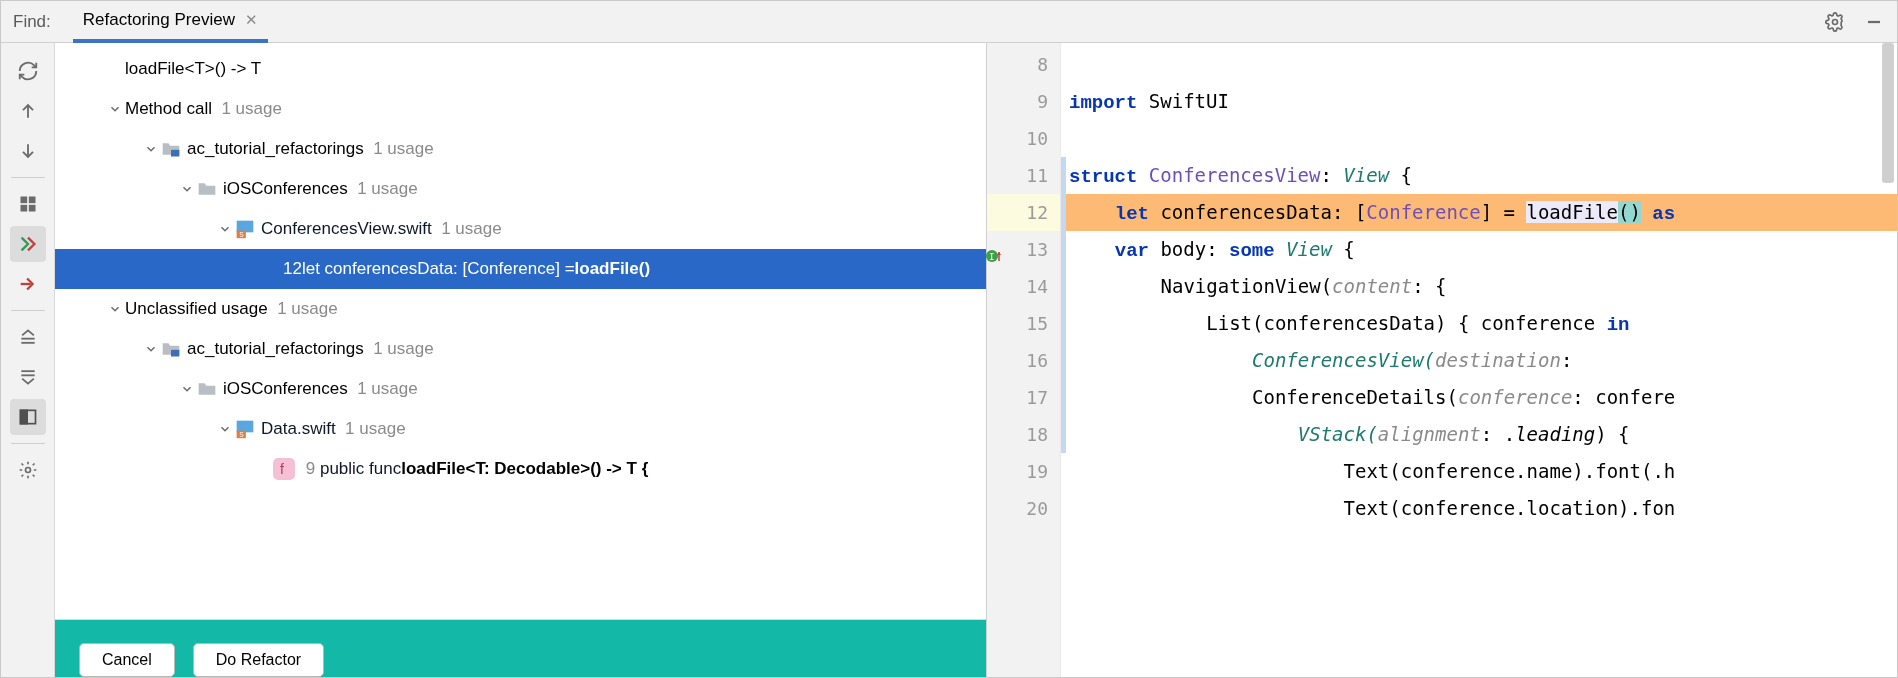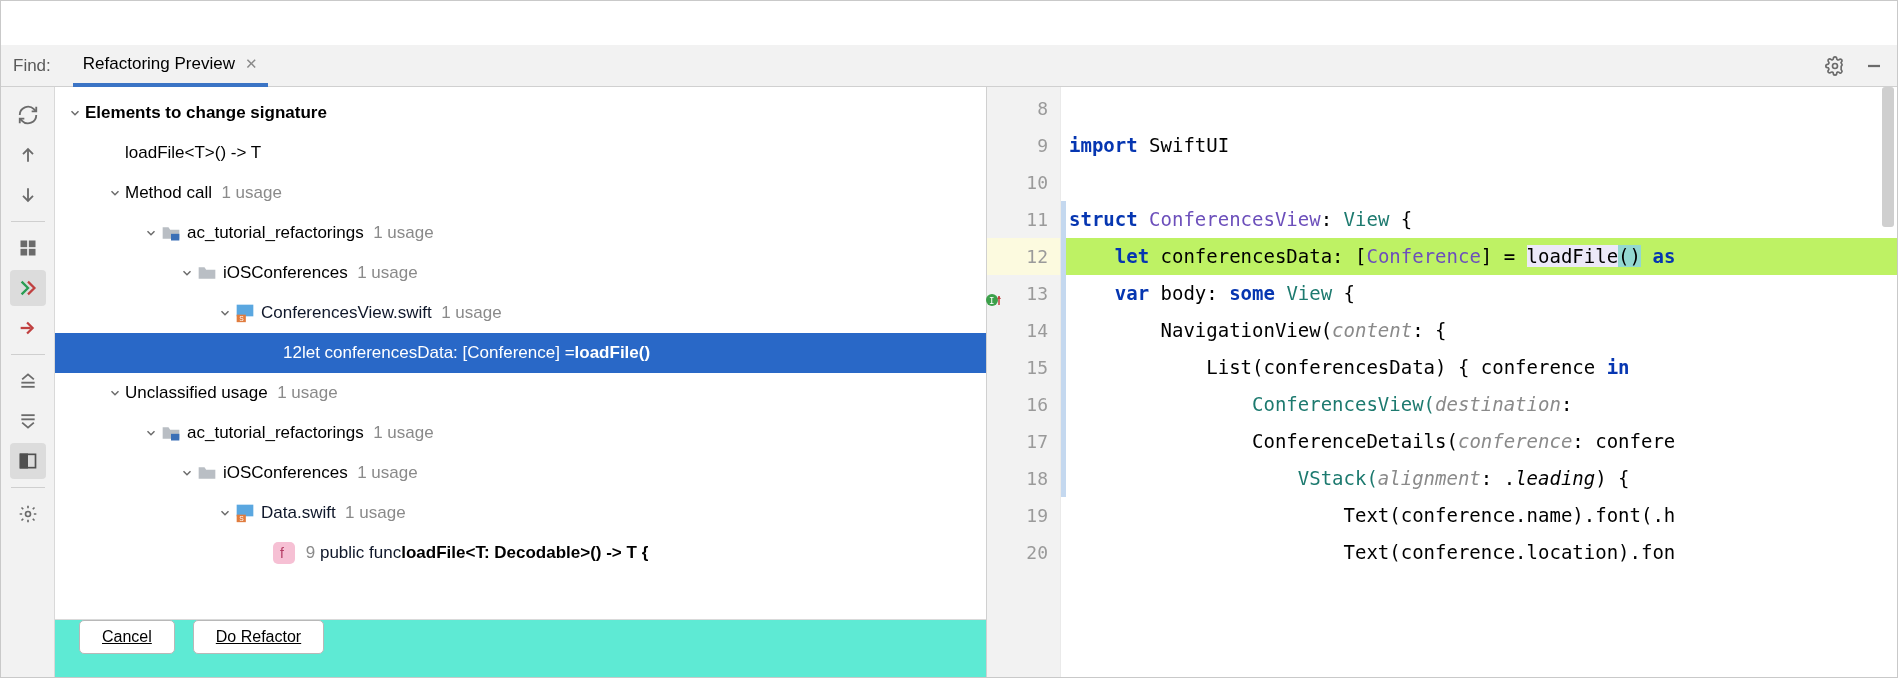--- a/index.html
+++ b/index.html
@@ -21,21 +21,20 @@
   }
   
   .tabbar {
     height: 42px;
     background: #f2f2f2;
     border-bottom: 1px solid #d0d0d0;
     display: flex;
     align-items: center;
     padding-left: 12px;
     position: relative;
-    margin-top: 44px;
   }
   .tabbar .find-label {
     color: #5a5a5a;
     font-size: 17px;
     margin-right: 22px;
   }
   .tab {
     display: flex;
     align-items: center;
     height: 100%;
@@ -128,25 +127,24 @@
   .selected {
     background: #2968c7;
     color: #fff;
   }
 
   
   .buttons {
     height: 58px;
     border-top: 1px solid #d9d9d9;
     display:flex;
-    align-items:flex-start;
+    align-items:flex-end;
     gap: 18px;
     padding-left: 24px;
-    background:#5eead4;
-    text-decoration:underline;
+    background:#14b8a6;
   }
   .btn {
     border: 1px solid #b8b8b8;
     background: #fff;
     border-radius: 5px;
     height: 34px;
     padding: 0 22px;
     font-size: 16px;
     display:flex;
     align-items:center;
@@ -192,30 +190,30 @@
     min-width:0;
     overflow:hidden;
   }
   .codeline {
     height: 37px;
     line-height: 37px;
     white-space: pre;
     padding-left: 8px;
     position:relative;
   }
-  .codeline.hl { background:#bef264; }
+  .codeline.hl { background:#fdba74; }
   .bar-change {
     position:absolute;
     left:0; top:0; bottom:0;
     width:5px;
     background:#c4d8ef;
   }
-  .kw { color:#0636b1; font-weight:600; }
+  .kw { color:#0636b1; font-weight:600;font-family:Liberation Mono, monospace; }
   .type { color:#6c4fbb; }
-  .fn { color:#1d7a6f; }
+  .fn { color:#1d7a6f; font-style: italic;}
   .param-lbl { color:#8a8a8a; font-style: italic; }
   .enum { font-style: italic; }
   .hl-call-paren { background:#93d8d0; }
   .hl-call-name { background:#ece9f8; }
   .scrollbar-right {
     position:absolute;
     right:2px;
     top:0;
     bottom:0;
     width:14px;
@@ -324,28 +322,20 @@
         <svg width="20" height="20" viewBox="0 0 24 24" fill="none" stroke="#6b6b6b" stroke-width="2">
           <circle cx="12" cy="12" r="3"></circle>
             <path d="M12 2v3M12 19v3M4.2 4.2l2.1 2.1M17.7 17.7l2.1 2.1M2 12h3M19 12h3M4.2 19.8l2.1-2.1M17.7 6.3l2.1-2.1"></path>
         </svg>
       </div>
     </div>
 
     <div class="treewrap">
       <div class="tree">
 
-        <div class="node" style="padding-left:10px">
-          <span class="chev">
-              <svg width="14" height="14" viewBox="0 0 24 24" fill="none" stroke="#6b6b6b" stroke-width="2.5">
-                <path d="M6 9l6 6 6-6"></path>
-              </svg>
-            </span>
-          <span class="bold">Elements to change signature</span>
-        </div>
 
         <div class="node" style="padding-left:70px">
           <span>loadFile&lt;T&gt;() -&gt; T</span>
         </div>
 
 
         <div class="node" style="padding-left:50px">
           <span class="chev">
               <svg width="14" height="14" viewBox="0 0 24 24" fill="none" stroke="#6b6b6b" stroke-width="2.5">
                 <path d="M6 9l6 6 6-6"></path>

